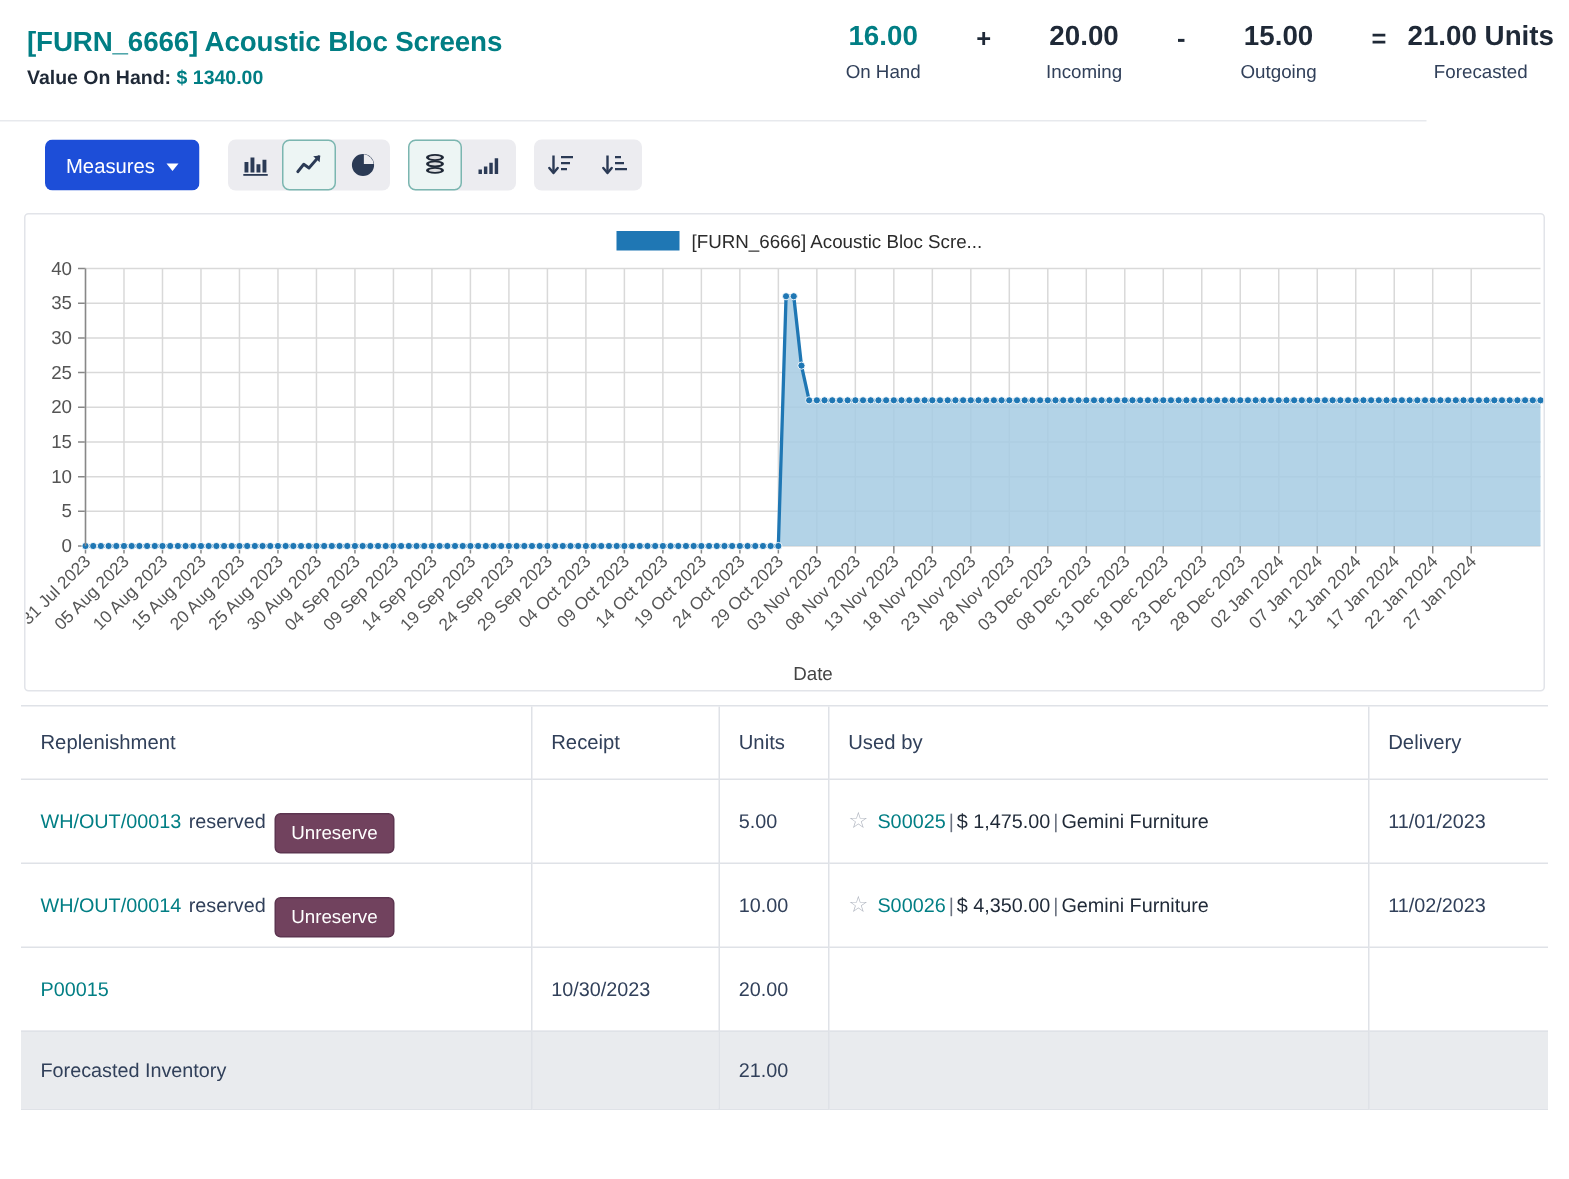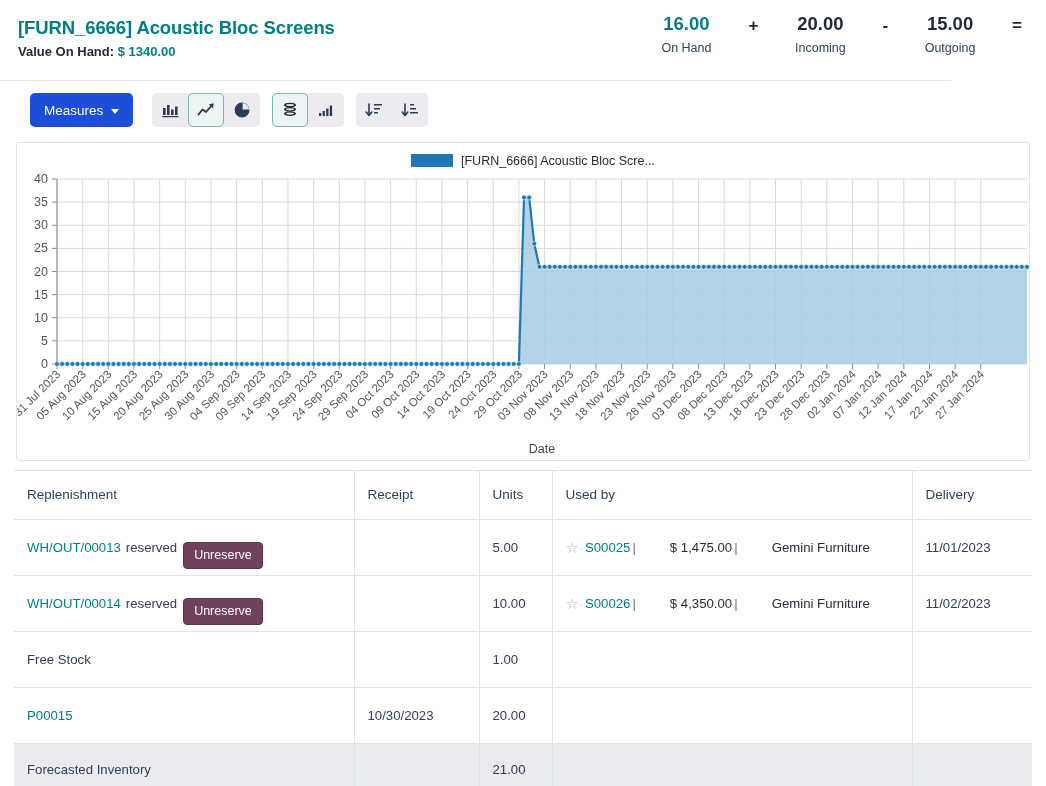--- a/index.html
+++ b/index.html
@@ -211,21 +211,21 @@
     margin-top: 16px;
   }
   .cell-inline { display: flex; align-items: center; white-space: nowrap; }
   .star {
     color: #b3b8c2;
     font-size: 15px;
     margin-right: 6px;
     line-height: 1;
     cursor: pointer;
   }
-  .usedby-text { color: #1f2937; margin-left: 32px; }
+  .usedby-text { color: #1f2937; }
   .sep { color: #6b7280; padding: 0 2px; }
   tr.total td { background: #e9ebee; height: 52px; border-bottom: 1px solid #dfe2e7; }
   tr.total td.first { color: #31405a; }
 </style>
 </head>
 <body>
 
 <div class="header">
   <div class="header-left">
     <div class="product-title">[FURN_6666] Acoustic Bloc Screens</div>
@@ -243,20 +243,24 @@
     <div class="stat">
       <div class="num">20.00</div>
       <div class="lbl">Incoming</div>
     </div>
     <div class="op">-</div>
     <div class="stat">
       <div class="num">15.00</div>
       <div class="lbl">Outgoing</div>
     </div>
     <div class="op">=</div>
+    <div class="stat">
+      <div class="num">21.00 Units</div>
+      <div class="lbl">Forecasted</div>
+    </div>
   </div>
 </div>
 
 <div class="toolbar">
   <div class="btn btn-measures">
     <span>Measures</span>
     <span class="caret"></span>
   </div>
 
   <div class="icon-group">
@@ -742,27 +746,20 @@
             <a class="link">S00026</a>
             <span class="sep">|</span>
             <span class="usedby-text">$ 4,350.00</span>
             <span class="sep">|</span>
             <span class="usedby-text">Gemini Furniture</span>
           </span>
         </td>
         <td>11/02/2023</td>
       </tr>
       <tr>
-        <td>Free Stock</td>
-        <td></td>
-        <td class="num">1.00</td>
-        <td></td>
-        <td></td>
-      </tr>
-      <tr>
         <td>
           <a class="link">P00015</a>
         </td>
         <td>10/30/2023</td>
         <td class="num">20.00</td>
         <td></td>
         <td></td>
       </tr>
       <tr class="total">
         <td class="first">Forecasted Inventory</td>

